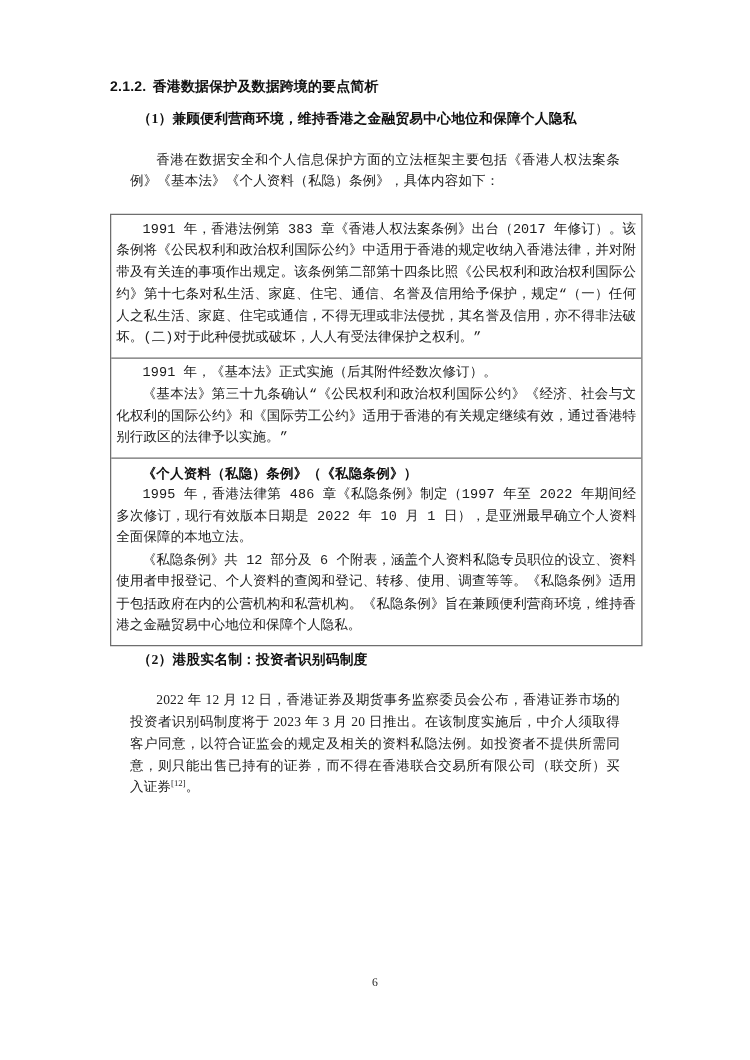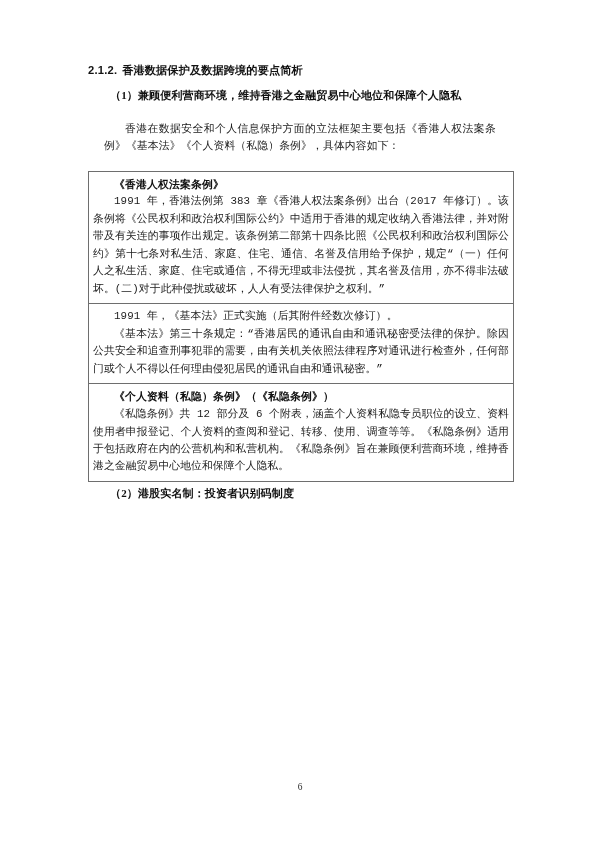--- a/index.html
+++ b/index.html
@@ -132,39 +132,40 @@
   </h2>
 
   <h3 class="sub-heading">（1）兼顾便利营商环境，维持香港之金融贸易中心地位和保障个人隐私</h3>
 
   <p class="body lead-para">香港在数据安全和个人信息保护方面的立法框架主要包括《香港人权法案条例》《基本法》《个人资料（私隐）条例》，具体内容如下：</p>
 
   <div class="law-table">
 
     <div class="row">
       <div class="cell">
-        <div class="cell-title">《香港人权法案条例》</div>
         <p>1991 年，香港法例第 383 章《香港人权法案条例》出台（2017 年修订）。该条例将《公民权利和政治权利国际公约》中适用于香港的规定收纳入香港法律，并对附带及有关连的事项作出规定。该条例第二部第十四条比照《公民权利和政治权利国际公约》第十七条对私生活、家庭、住宅、通信、名誉及信用给予保护，规定“（一）任何人之私生活、家庭、住宅或通信，不得无理或非法侵扰，其名誉及信用，亦不得非法破坏。(二)对于此种侵扰或破坏，人人有受法律保护之权利。”</p>
       </div>
     </div>
 
     <div class="row">
       <div class="cell">
         <p>1991 年，《基本法》正式实施（后其附件经数次修订）。</p>
-        <p>《基本法》第三十条规定：“香港居民的通讯自由和通讯秘密受法律的保护。除因公共安全和追查刑事犯罪的需要，由有关机关依照法律程序对通讯进行检查外，任何部门或个人不得以任何理由侵犯居民的通讯自由和通讯秘密。”</p>
+        <p>《基本法》第三十九条确认“《公民权利和政治权利国际公约》《经济、社会与文化权利的国际公约》和《国际劳工公约》适用于香港的有关规定继续有效，通过香港特别行政区的法律予以实施。”</p>
       </div>
     </div>
 
     <div class="row">
       <div class="cell">
         <div class="cell-title">《个人资料（私隐）条例》（《私隐条例》）</div>
+        <p>1995 年，香港法律第 486 章《私隐条例》制定（1997 年至 2022 年期间经多次修订，现行有效版本日期是 2022 年 10 月 1 日），是亚洲最早确立个人资料全面保障的本地立法。</p>
         <p>《私隐条例》共 12 部分及 6 个附表，涵盖个人资料私隐专员职位的设立、资料使用者申报登记、个人资料的查阅和登记、转移、使用、调查等等。《私隐条例》适用于包括政府在内的公营机构和私营机构。《私隐条例》旨在兼顾便利营商环境，维持香港之金融贸易中心地位和保障个人隐私。</p>
       </div>
     </div>
 
   </div>
 
   <h3 class="sub-heading">（2）港股实名制：投资者识别码制度</h3>
 
+  <p class="body"><span>2022 年 12 月 12 日，香港证券及期货事务监察委员会公布，香港证券市场的投资者识别码制度将于 2023 年 3 月 20 日推出。在该制度实施后，中介人须取得客户同意，以符合证监会的规定及相关的资料私隐法例。如投资者不提供所需同意，则只能出售已持有的证券，而不得在香港联合交易所有限公司（联交所）买入证券</span><sup class="cite">[12]</sup><span>。</span></p>
 
   <div class="page-number">6</div>
 
 </div>
 
 </body></html>

